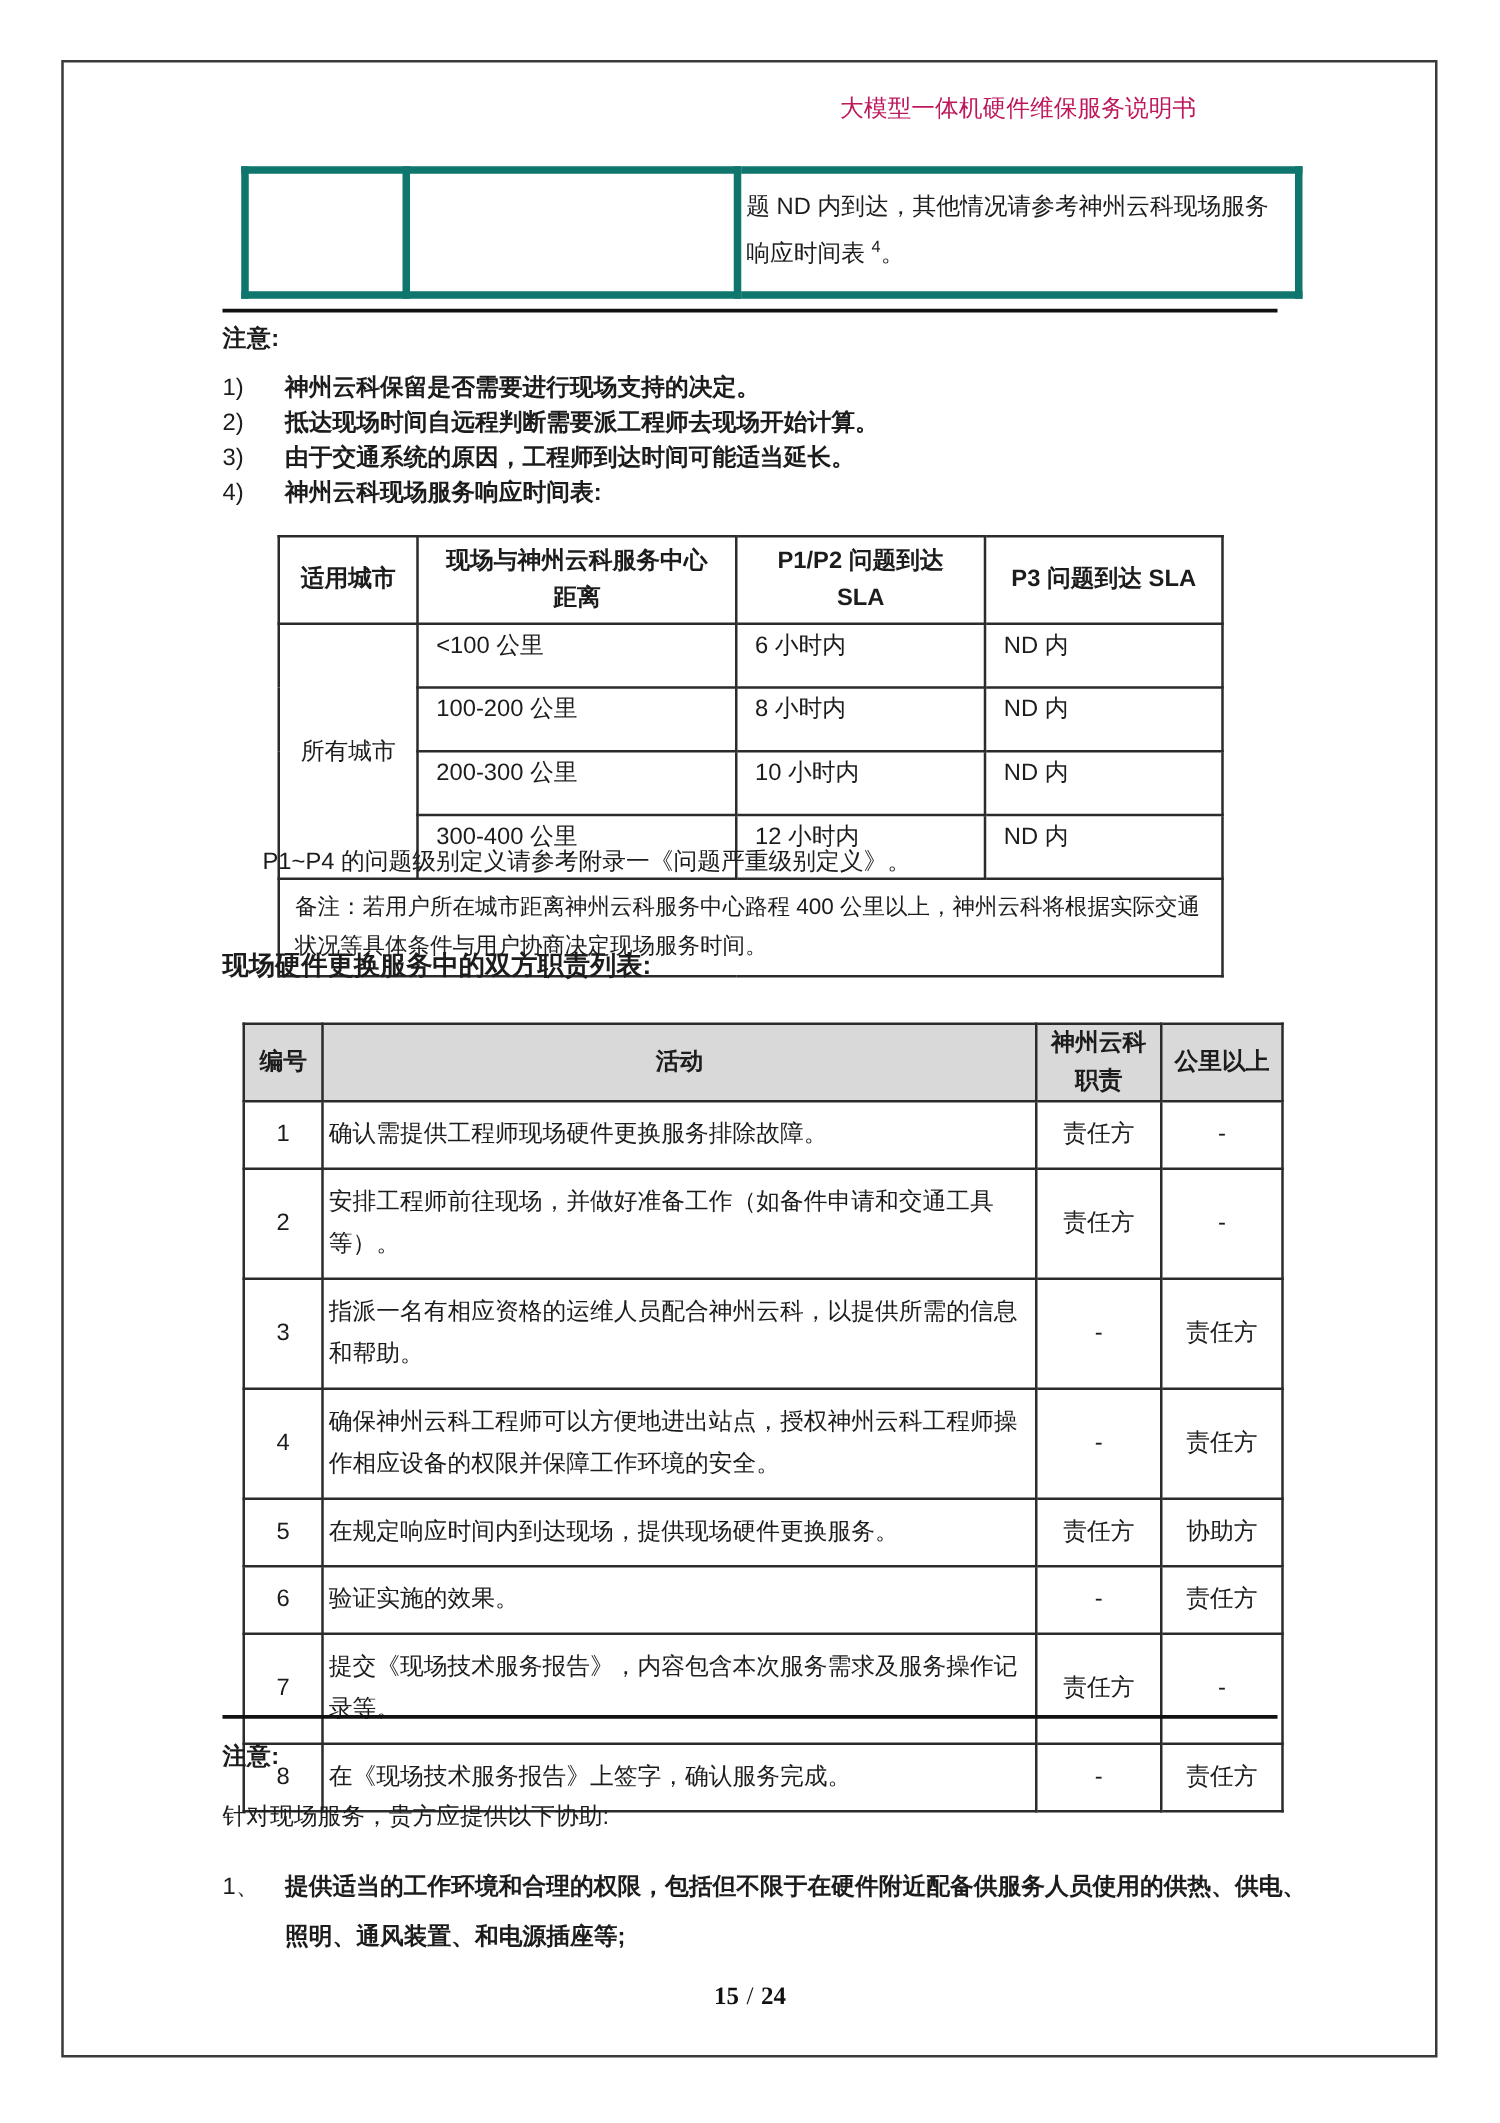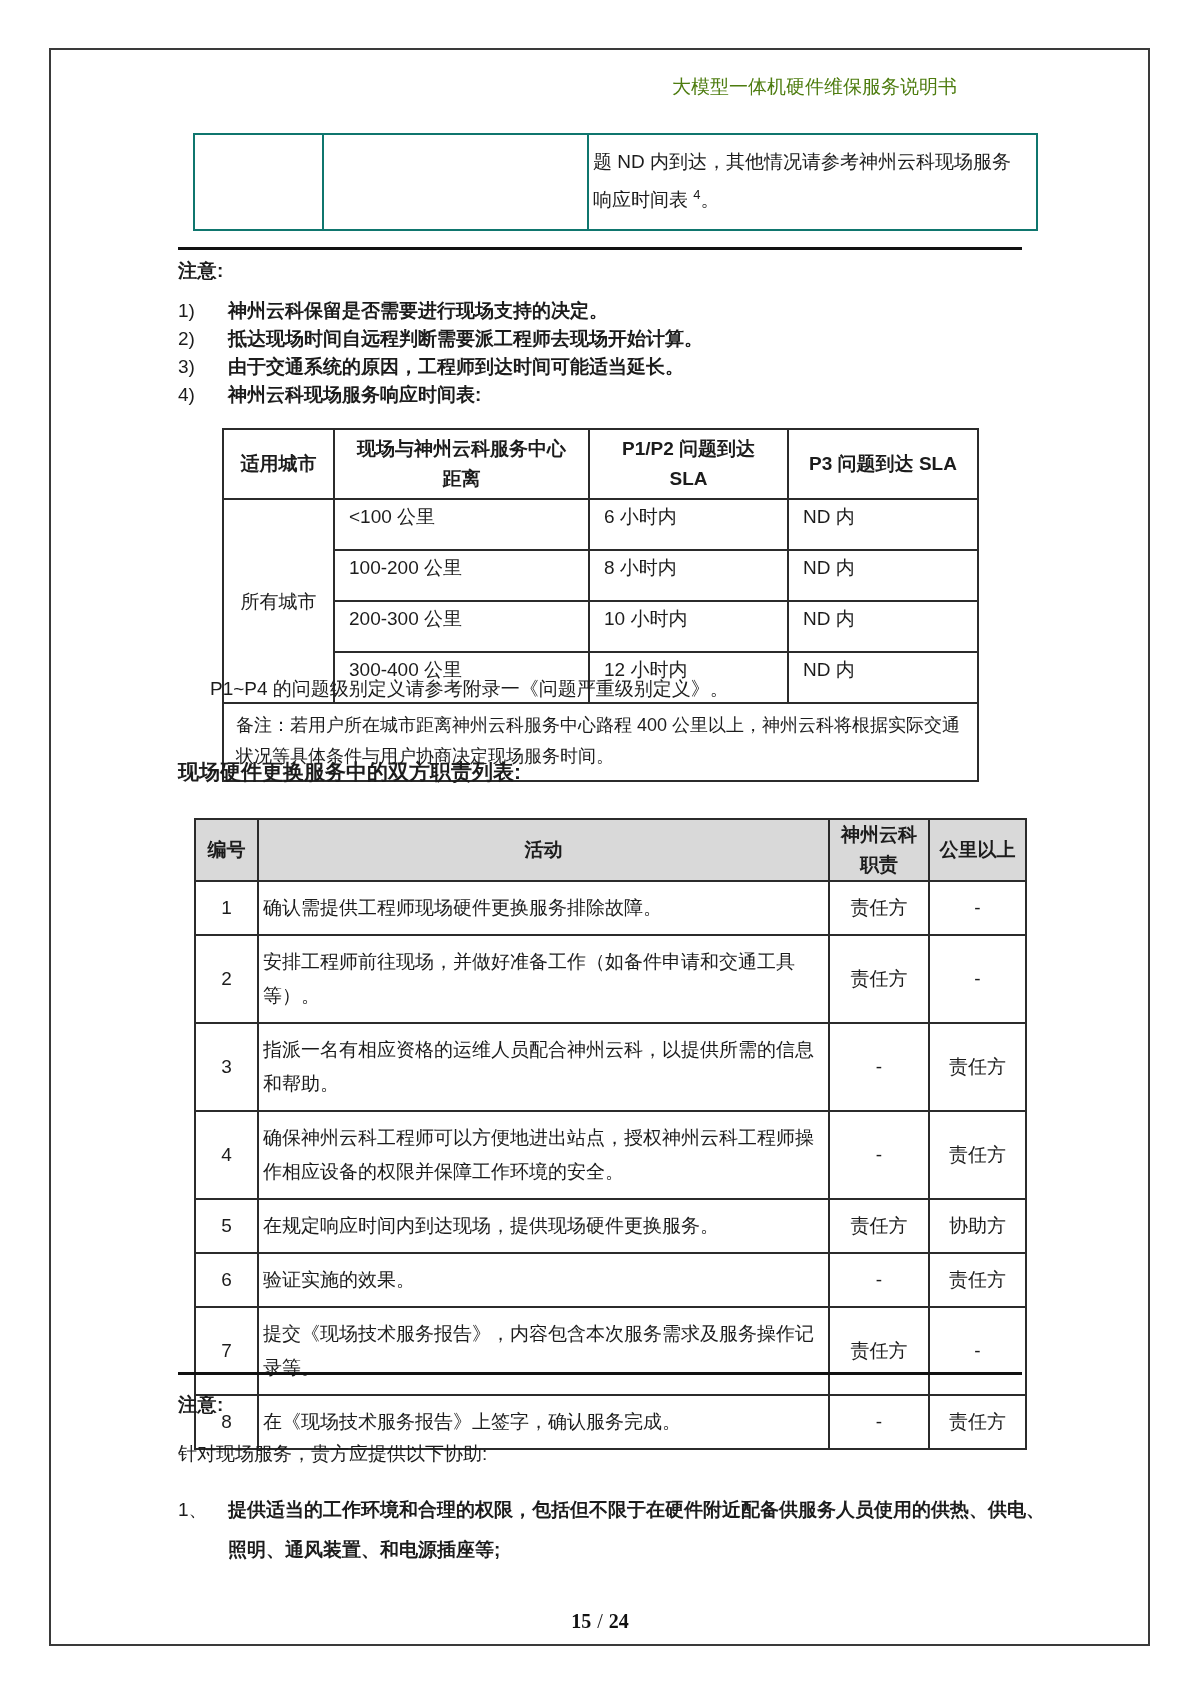--- a/index.html
+++ b/index.html
@@ -8,29 +8,29 @@
     font-family:"Liberation Sans","DejaVu Sans",sans-serif;
     color:#1c1c1c;overflow:hidden;
   }
   .page-border{
     position:absolute;left:49px;top:48px;width:1101px;height:1598px;
     border:2px solid #3a3a3a;box-sizing:border-box;
   }
   .doc-title{
     position:absolute;top:74px;right:243px;
     font-family:"Liberation Serif","DejaVu Serif",serif;
-    font-size:19px;color:#4d7c0f;
+    font-size:19px;color:#be185d;
   }
   
   table{border-collapse:collapse;}
   .top-table{
     position:absolute;left:193px;top:133px;width:843px;table-layout:fixed;
   }
   .top-table td{
-    border:2px solid #0f766e;vertical-align:top;
+    border:6px solid #0f766e;vertical-align:top;
     font-size:19px;line-height:38px;padding:8px 14px 10px 4px;
   }
   sup.fn{font-size:13px;vertical-align:super;line-height:0;}
   
   .rule{position:absolute;left:178px;width:844px;height:3px;background:#111;}
   .rule-1{top:247px;}
   .rule-2{top:1372px;}
   
   .note-1{position:absolute;left:178px;top:258px;width:860px;font-size:19px;}
   .note-label{font-weight:bold;font-size:19px;letter-spacing:.5px;}
@@ -73,21 +73,21 @@
   .resp-table td.activity{padding:9px 12px 9px 4px;}
   
   .note-2{position:absolute;left:178px;top:1392px;width:870px;font-size:19px;}
   .note-2 .intro{margin-top:24px;line-height:24px;}
   .note-2 .num-list{margin-top:24px;}
   .note-2 .num-item{line-height:40px;}
   .note-2 .num-item .no{width:50px;flex:0 0 50px;}
   
   .footer{
     position:absolute;left:0;top:1586px;width:1200px;text-align:center;
-    font-family:"Liberation Serif","DejaVu Serif",serif;font-size:20px;color:#111;margin-top:24px;
+    font-family:"Liberation Serif","DejaVu Serif",serif;font-size:20px;color:#111;
   }
   .footer .pg{font-weight:bold;}
   .footer .sep{font-weight:normal;padding:0 6px;}
 </style>
 </head>
 <body>
 
 <div class="page-border"></div>
 
 <div class="doc-title">大模型一体机硬件维保服务说明书</div>

